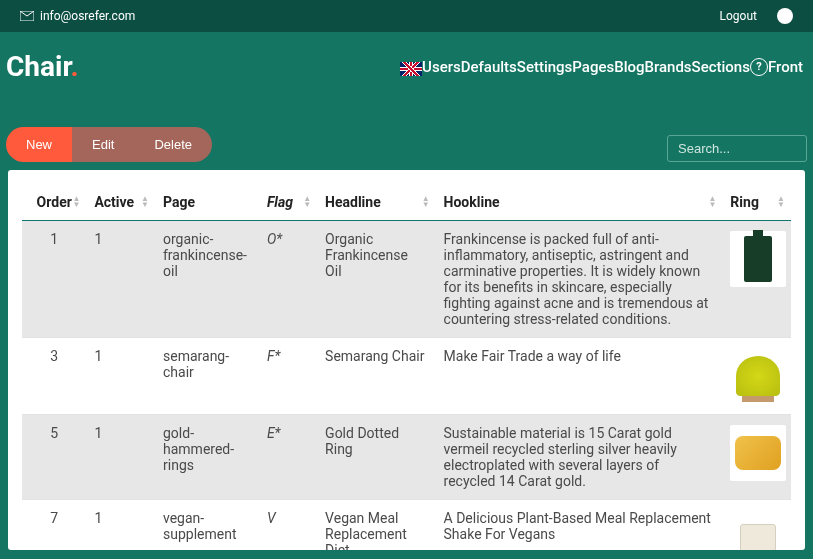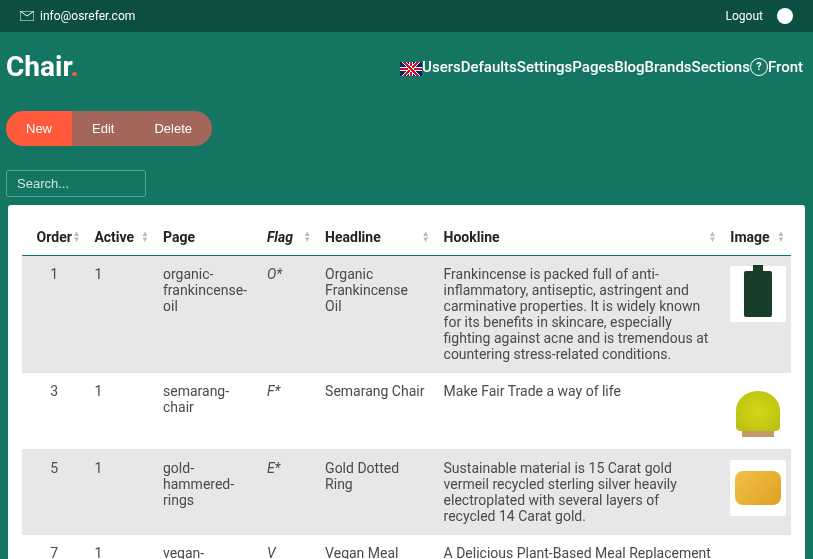--- a/index.html
+++ b/index.html
@@ -1,34 +1,34 @@
 <!DOCTYPE html>
 <html><head>
 <meta charset="utf-8">
 <style>
 * { margin: 0; padding: 0; box-sizing: border-box; }
 body { font-family: -apple-system, BlinkMacSystemFont, "Segoe UI", Roboto, Helvetica, Arial, sans-serif; background: #147562; width: 813px; height: 559px; overflow: hidden; }
 
 .topbar { background: #0d4e42; height: 32px; display: flex; align-items: center; justify-content: space-between; padding: 12px 20px; color: #fff; font-size: 12px; }
 .topbar-left { display: flex; align-items: center; gap: 6px; }
-.topbar-right { display: flex; align-items: center; gap: 14px; }
+.topbar-right { display: flex; align-items: center; gap: 20px; }
 .topbar a, .topbar span { color: #fff; text-decoration: none; }
 .envelope-icon { display: inline-flex; }
 .fb-icon { display: inline-flex; background: #fff; color: #0d4e42; width: 16px; height: 16px; border-radius: 50%; align-items: center; justify-content: center; font-weight: bold; font-size: 11px; }
 
 .navbar { display: flex; align-items: center; justify-content: space-between; padding: 18px 10px 18px 6px; }
 .brand { font-size: 28px; font-weight: 700; color: #fff; }
 .brand-dot { color: #ff5a3c; }
 .nav-right { display: flex; align-items: flex-end; }
 .nav-link { color: #fff; text-decoration: none; font-size: 15px; font-weight: 500; }
 .flag-icon { width: 22px; height: 14px; background: linear-gradient(to bottom, #012169 0%, #012169 100%); position: relative; display: inline-block; }
 .flag-icon::before { content: ""; position: absolute; inset: 0; background: linear-gradient(45deg, transparent 42%, #fff 42%, #fff 46%, #c8102e 46%, #c8102e 54%, #fff 54%, #fff 58%, transparent 58%), linear-gradient(-45deg, transparent 42%, #fff 42%, #fff 46%, #c8102e 46%, #c8102e 54%, #fff 54%, #fff 58%, transparent 58%), linear-gradient(to right, transparent 40%, #fff 40%, #fff 44%, #c8102e 44%, #c8102e 56%, #fff 56%, #fff 60%, transparent 60%), linear-gradient(to bottom, transparent 38%, #fff 38%, #fff 44%, #c8102e 44%, #c8102e 56%, #fff 56%, #fff 62%, transparent 62%); }
 .help-icon { width: 18px; height: 18px; border: 1.5px solid #fff; border-radius: 50%; display: inline-flex; align-items: center; justify-content: center; color: #fff; font-size: 11px; font-weight: bold; }
 
-.action-area { padding: 10px 6px 0 6px; display: flex; justify-content: space-between; align-items: flex-start; flex-direction: column; }
+.action-area { padding: 10px 6px 0 6px; display: flex; justify-content: space-between; align-items: flex-end; }
 .btn-group { display: flex; border-radius: 20px; overflow: hidden; }
 .btn-group button { border: none; padding: 10px 20px; font-size: 13px; color: #fff; cursor: pointer; font-weight: 500; }
 .btn-new { background: #ff5a3c; }
 .btn-edit { background: #a4665b; }
 .btn-delete { background: #a4665b; }
 
 .search-wrap { margin-top: 24px; }
 .search-input { width: 140px; padding: 5px 10px; border: 1px solid #58a693; background: #147562; color: #86efac; border-radius: 3px; font-size: 13px; }
 .search-input::placeholder { color: #cfe6df; }
 
@@ -111,21 +111,21 @@
 <div class="table-panel">
   <table>
     <thead>
       <tr>
         <th class="col-order"><span>Order</span><span class="sort">▲<br>▼</span></th>
         <th class="col-active"><span>Active</span><span class="sort">▲<br>▼</span></th>
         <th class="col-page"><span>Page</span></th>
         <th class="col-flag"><span>Flag</span><span class="sort">▲<br>▼</span></th>
         <th class="col-headline"><span>Headline</span><span class="sort">▲<br>▼</span></th>
         <th class="col-hookline"><span>Hookline</span><span class="sort">▲<br>▼</span></th>
-        <th class="col-image"><span>Image</span><span class="sort">▲<br>▼</span></th>
+        <th class="col-image"><span>Ring</span><span class="sort">▲<br>▼</span></th>
       </tr>
     </thead>
     <tbody id="table-body">
         <tr>
           <td class="col-order">1</td>
           <td class="col-active">1</td>
           <td class="col-page">organic-frankincense-oil</td>
           <td class="col-flag">O*</td>
           <td class="col-headline">Organic Frankincense Oil</td>
           <td class="col-hookline">Frankincense is packed full of anti-inflammatory, antiseptic, astringent and carminative properties. It is widely known for its benefits in skincare, especially fighting against acne and is tremendous at countering stress-related conditions.</td>

